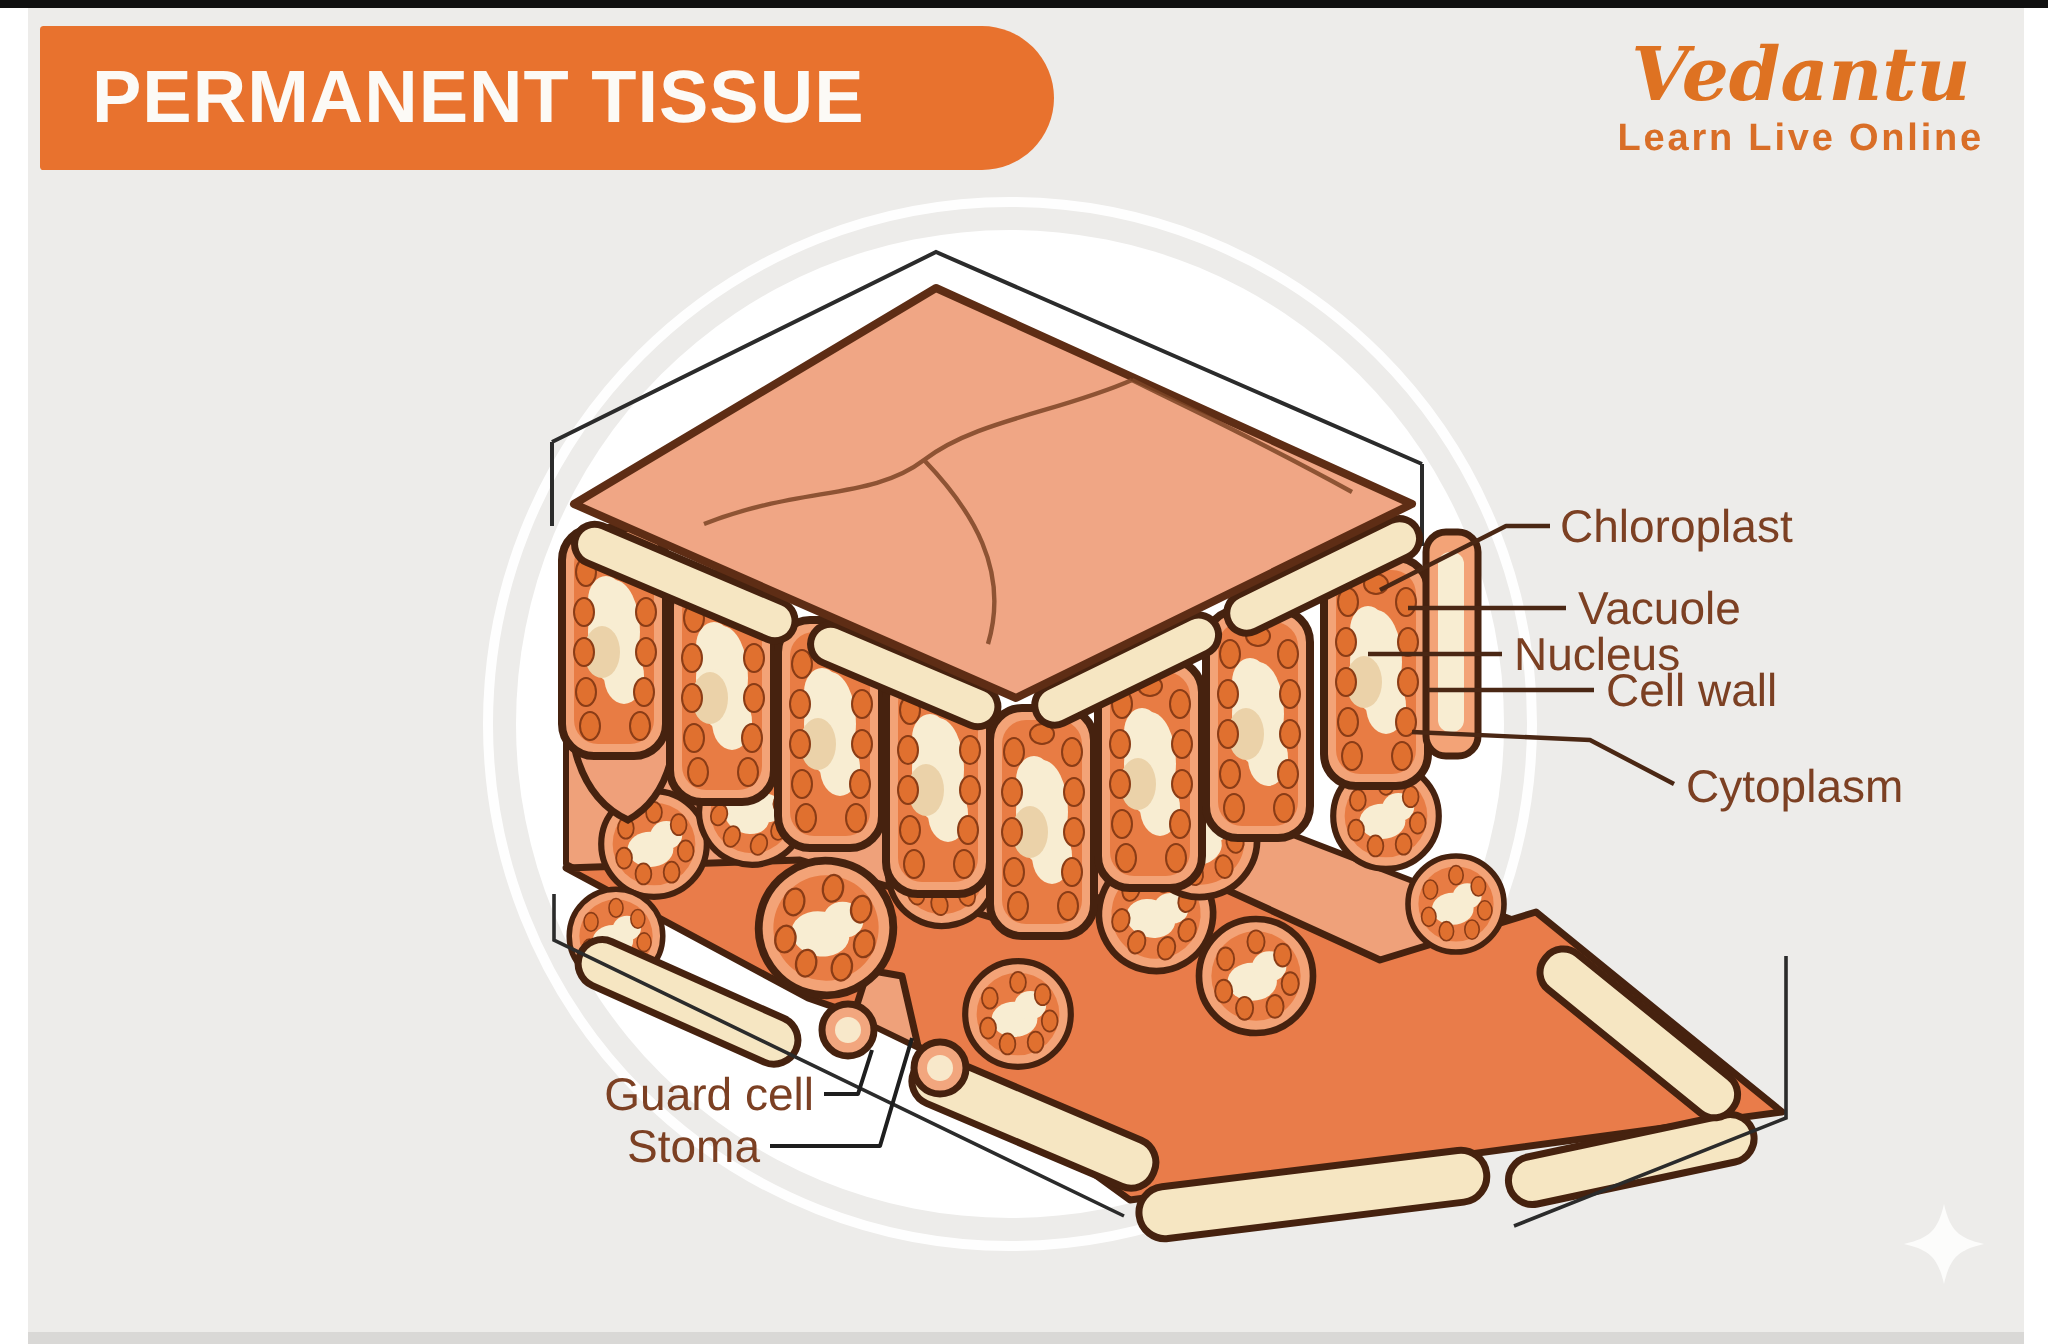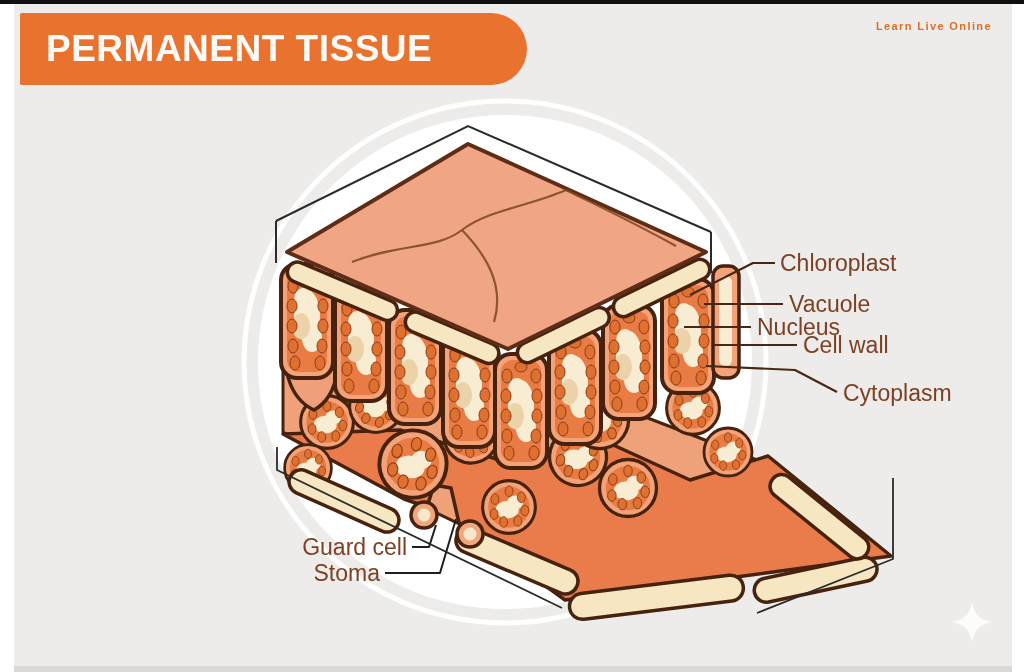--- a/index.html
+++ b/index.html
@@ -18,37 +18,38 @@
   .banner-title{
     color:#FCFAF6;font-size:37px;font-weight:bold;letter-spacing:0.5px;
     font-family:"Liberation Sans",sans-serif;
   }
   .logo{position:absolute;top:18px;right:32px;text-align:center;}
   .logo-wordmark{
     font-family:"DejaVu Serif",serif;font-style:italic;font-weight:bold;
     font-size:37px;line-height:1.05;color:#DE7222;
   }
   .logo-tagline{
-    font-family:"Liberation Sans",sans-serif;font-size:11px;font-weight:bold;
+    font-family:"Liberation Sans",sans-serif;font-size:19px;font-weight:bold;
     letter-spacing:1.4px;color:#D96E27;margin-top:2px;
   }
   svg.diagram{position:absolute;left:0;top:0;}
   svg text{font-family:"Liberation Sans",sans-serif;}
 </style>
 </head>
 <body>
 
 <div class="slide"></div>
 <div class="top-bar"></div>
 
 <div class="banner">
   <span class="banner-title">PERMANENT TISSUE</span>
 </div>
 
 <div class="logo">
+  <div class="logo-wordmark">Vedantu</div>
   <div class="logo-tagline">Learn Live Online</div>
 </div>
 
 <svg class="diagram" width="1024" height="672" viewBox="0 0 1024 672">
   <defs>
     <g id="pcell">
       <rect x="0" y="0" width="52" height="114" rx="16" fill="#F3A377" stroke="#46220F" stroke-width="4"></rect>
       <rect x="6" y="6" width="40" height="102" rx="12" fill="#E87C44"></rect>
       <ellipse cx="26" cy="52" rx="13" ry="26" fill="#F8EDD2"></ellipse>
       <ellipse cx="22" cy="36" rx="9" ry="12" fill="#F8EDD2"></ellipse>

